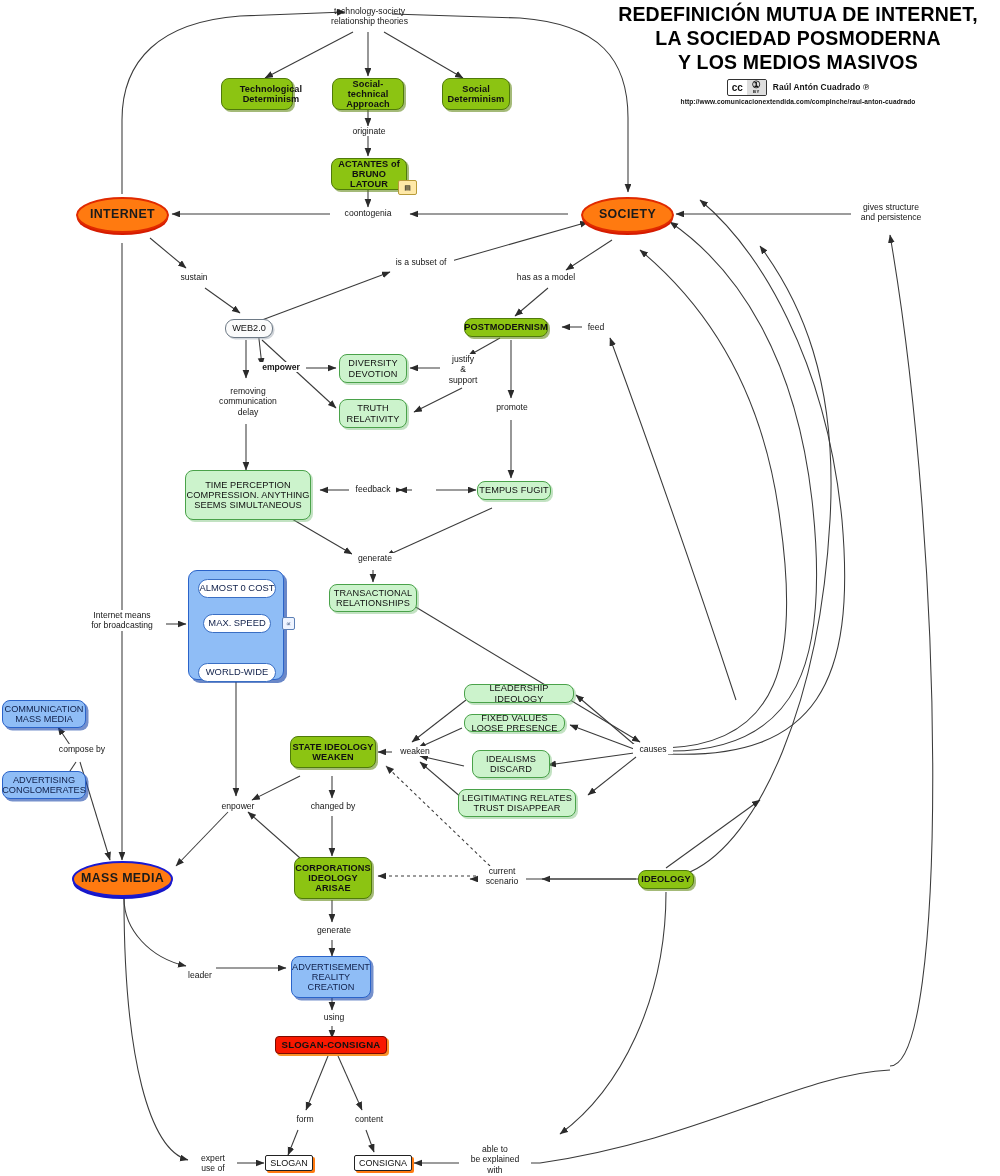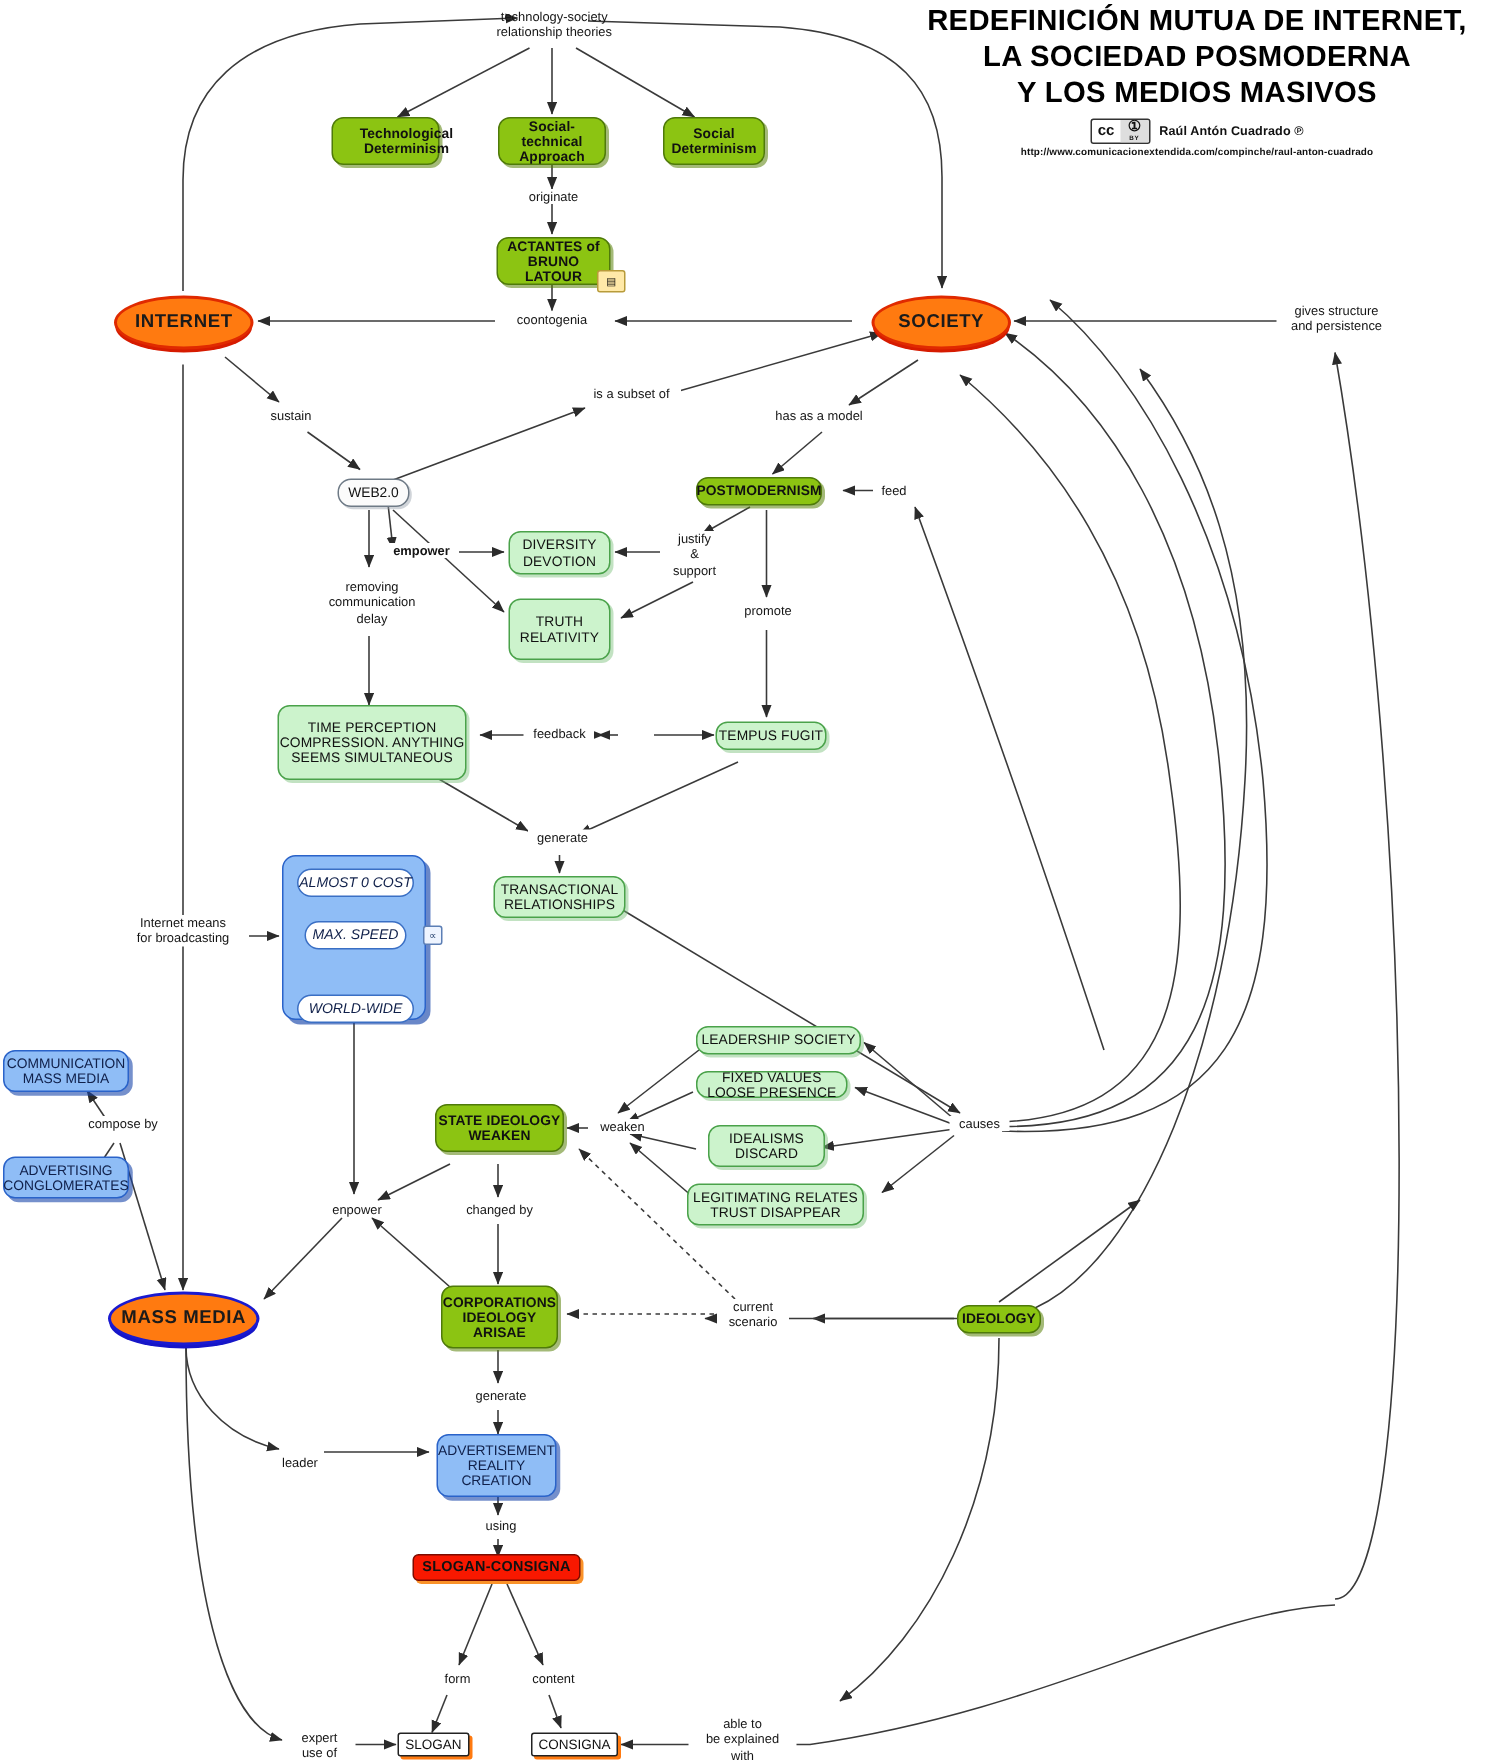--- a/index.html
+++ b/index.html
@@ -15,21 +15,21 @@
             box-shadow:2px 2px 0 rgba(90,130,10,.55);}
   
   .n-lgreen{background:#ccf3cc;border:1.4px solid #4aa24a;border-radius:8px;color:#111;
             font-size:9.2px;letter-spacing:.1px;box-shadow:2px 2px 0 rgba(120,190,120,.45);}
   
   .n-white{background:#fbfbfb;border:1.3px solid #6e7a86;border-radius:9px;color:#111;font-size:9.2px;
            box-shadow:1.5px 1.5px 0 rgba(150,160,170,.45);}
   
   .n-blue{background:#8fbdf6;border:1.6px solid #2a63c9;border-radius:9px;color:#10204a;font-size:9.2px;
           box-shadow:3px 3px 0 rgba(25,70,170,.65);}
-  .n-bluepill{background:#ffffff;border:1.2px solid #3a6fc4;border-radius:11px;color:#10204a;font-size:9.4px;font-style:italic;}
+  .n-bluepill{background:#ffffff;border:1.2px solid #3a6fc4;border-radius:11px;color:#10204a;font-size:9.4px;}
   .n-bluebox{background:#8fbdf6;border:1.5px solid #2a63c9;border-radius:8px;color:#10204a;font-size:9.2px;
              box-shadow:2.5px 2.5px 0 rgba(25,70,170,.6);}
   
   .n-ellipse{background:#ff7a10;border-radius:50%;color:#1b1b1b;font-size:12.4px;font-weight:700;
              letter-spacing:.4px;}
   .ell-red{border:2px solid #e02a00;box-shadow:0 3px 0 -1px #d61b00;}
   .ell-blue{border:2px solid #1a1ad0;box-shadow:0 3px 0 -1px #1616c8;}
   
   .n-red{background:#f81800;border:1.4px solid #7d0b00;border-radius:4px;color:#111;font-size:9.6px;
          font-weight:700;letter-spacing:.2px;box-shadow:2px 2px 0 rgba(250,140,30,.95);}
@@ -225,39 +225,39 @@
   <div class="resicon" style="left:398px;top:180px;">▤</div>
 
   <div class="node n-ellipse ell-red" style="left:76px;top:197px;width:93px;height:36px;">INTERNET</div>
   <div class="node n-ellipse ell-red" style="left:581px;top:197px;width:93px;height:36px;">SOCIETY</div>
 
   <div class="node n-white" style="left:225px;top:319px;width:48px;height:19px;">WEB2.0</div>
 
   <div class="node n-dgreen" style="left:464px;top:318px;width:84px;height:19px;">POSTMODERNISM</div>
 
   <div class="node n-lgreen" style="left:339px;top:354px;width:68px;height:29px;">DIVERSITY<br>DEVOTION</div>
-  <div class="node n-lgreen" style="left:339px;top:399px;width:68px;height:41px;">TRUTH<br>RELATIVITY</div>
+  <div class="node n-lgreen" style="left:339px;top:399px;width:68px;height:29px;">TRUTH<br>RELATIVITY</div>
 
   <div class="node n-lgreen" style="left:185px;top:470px;width:126px;height:50px;">TIME PERCEPTION<br>COMPRESSION. ANYTHING<br>SEEMS SIMULTANEOUS</div>
   <div class="node n-lgreen" style="left:477px;top:481px;width:74px;height:19px;">TEMPUS FUGIT</div>
 
   <div class="node n-lgreen" style="left:329px;top:584px;width:88px;height:28px;">TRANSACTIONAL<br>RELATIONSHIPS</div>
 
   <div class="node n-blue" style="left:188px;top:570px;width:96px;height:110px;"></div>
   <div class="node n-bluepill" style="left:198px;top:579px;width:78px;height:19px;">ALMOST 0 COST</div>
   <div class="node n-bluepill" style="left:203px;top:614px;width:68px;height:19px;">MAX. SPEED</div>
   <div class="node n-bluepill" style="left:198px;top:663px;width:78px;height:19px;">WORLD-WIDE</div>
   <div class="miniicon" style="left:282px;top:617px;">∝</div>
 
   <div class="node n-bluebox" style="left:2px;top:700px;width:84px;height:28px;">COMMUNICATION<br>MASS MEDIA</div>
   <div class="node n-bluebox" style="left:2px;top:771px;width:84px;height:28px;">ADVERTISING<br>CONGLOMERATES</div>
 
   <div class="node n-ellipse ell-blue" style="left:72px;top:861px;width:101px;height:36px;">MASS MEDIA</div>
 
-  <div class="node n-lgreen" style="left:464px;top:684px;width:110px;height:19px;">LEADERSHIP SOCIETY</div>
+  <div class="node n-lgreen" style="left:464px;top:684px;width:110px;height:19px;">LEADERSHIP IDEOLOGY</div>
   <div class="node n-lgreen" style="left:464px;top:714px;width:101px;height:18px;">FIXED VALUES<br>LOOSE PRESENCE</div>
   <div class="node n-lgreen" style="left:472px;top:750px;width:78px;height:28px;">IDEALISMS<br>DISCARD</div>
   <div class="node n-lgreen" style="left:458px;top:789px;width:118px;height:28px;">LEGITIMATING RELATES<br>TRUST DISAPPEAR</div>
 
   <div class="node n-dgreen" style="left:290px;top:736px;width:86px;height:32px;">STATE IDEOLOGY<br>WEAKEN</div>
   <div class="node n-dgreen" style="left:294px;top:857px;width:78px;height:42px;">CORPORATIONS<br>IDEOLOGY<br>ARISAE</div>
 
   <div class="node n-dgreen" style="left:638px;top:870px;width:56px;height:19px;">IDEOLOGY</div>
 
   <div class="node n-bluebox" style="left:291px;top:956px;width:80px;height:42px;">ADVERTISEMENT<br>REALITY<br>CREATION</div>

